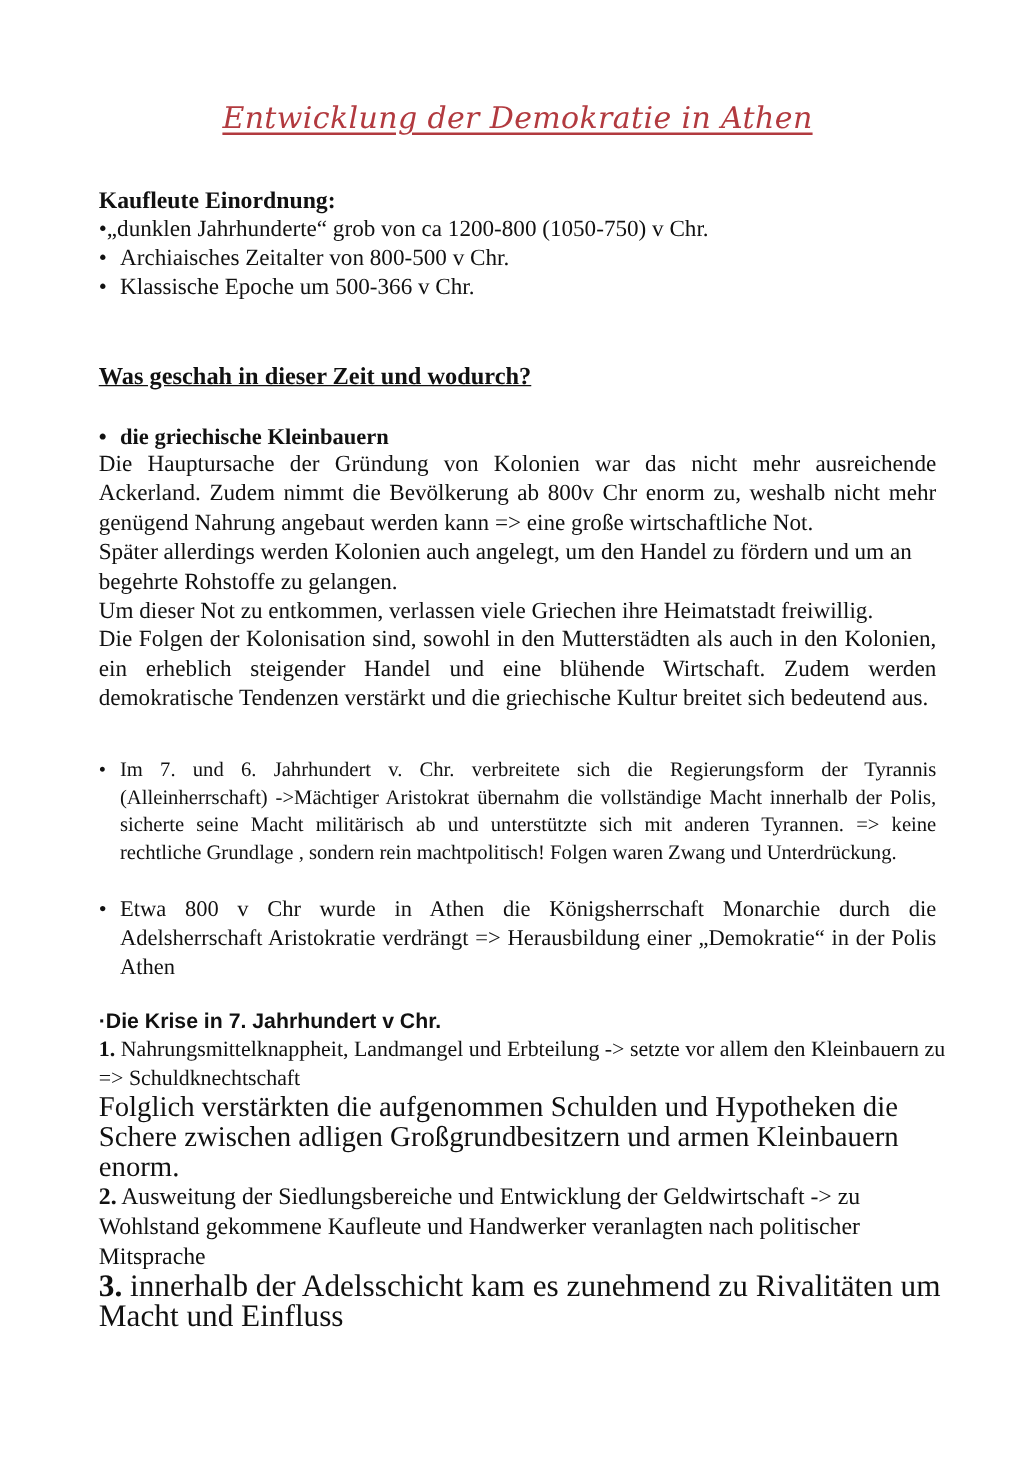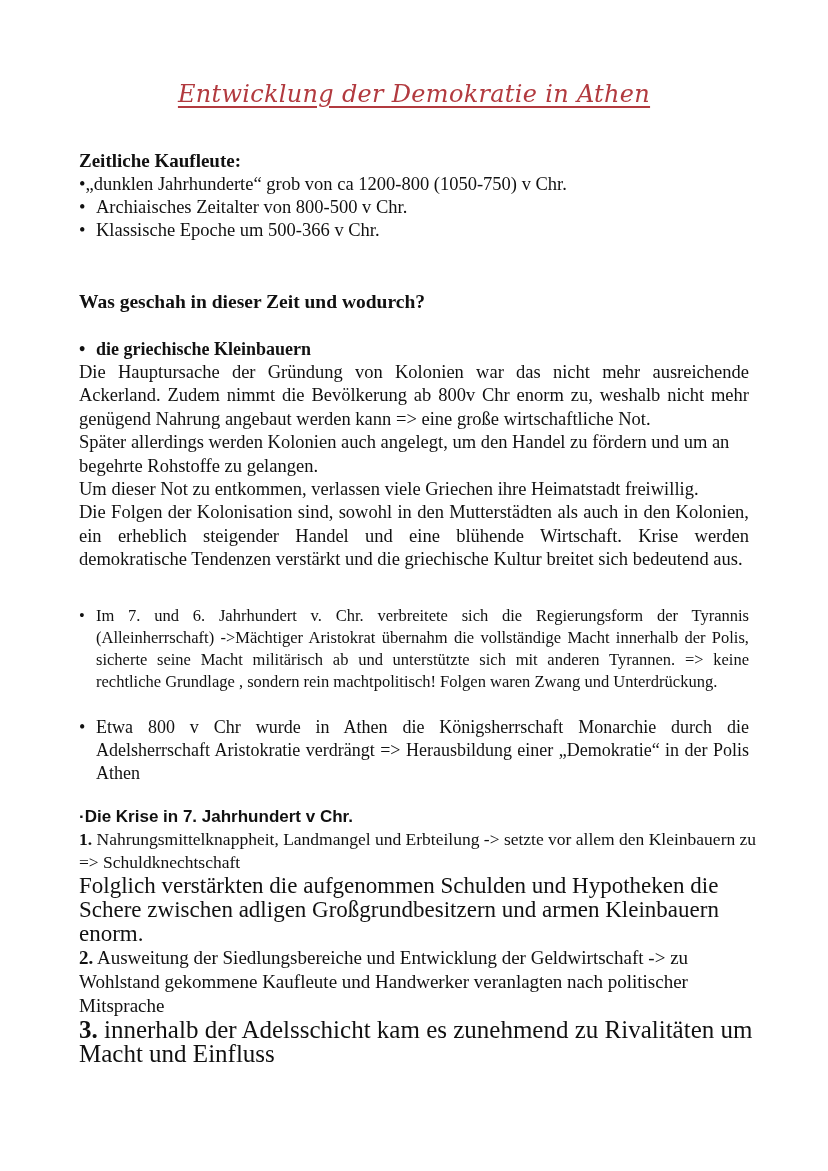--- a/index.html
+++ b/index.html
@@ -24,45 +24,45 @@
   b.num { font-weight: bold; }
 </style>
 </head>
 <body>
 
 <div class="page">
 
   <div class="title">Entwicklung der Demokratie in Athen</div>
 
   <div class="blk" style="top:149px;">
-    <div class="h">Zeitliche Kaufleute:</div>
+    <div class="h">Kaufleute Einordnung:</div>
     <div class="line" style="margin-top:1px;">•„dunklen Jahrhunderte“ grob von ca  1200-800 (1050-750) v Chr.</div>
     <div class="line bul">
       <span class="dot">•</span>
       <span class="txt">Archiaisches Zeitalter von 800-500 v Chr.</span>
     </div>
     <div class="line bul">
       <span class="dot">•</span>
       <span class="txt">Klassische Epoche um 500-366 v Chr.</span>
     </div>
   </div>
 
   <div class="blk" style="top:290px;">
-    <div class="h" style="font-size:19.5px;">Was geschah in dieser Zeit und wodurch?</div>
+    <div class="h" style="font-size:19.5px;text-decoration:underline;">Was geschah in dieser Zeit und wodurch?</div>
   </div>
 
   <div class="blk" style="top:338px;">
     <div class="h bul" style="font-size:18px;">
       <span class="dot">•</span>
       <span class="txt">die griechische Kleinbauern</span>
     </div>
     <div class="just">Die Hauptursache der Gründung von Kolonien war das nicht mehr ausreichende Ackerland. Zudem nimmt  die Bevölkerung ab 800v Chr enorm zu, weshalb nicht mehr genügend Nahrung angebaut werden kann =&gt; eine große wirtschaftliche Not.</div>
     <div class="just" style="text-align:left;">Später allerdings werden Kolonien auch angelegt, um den Handel zu fördern und um an begehrte Rohstoffe zu gelangen.</div>
     <div class="just" style="text-align:left;">Um dieser Not zu entkommen, verlassen viele Griechen ihre Heimatstadt freiwillig.</div>
-    <div class="just">Die Folgen der Kolonisation sind, sowohl in den Mutterstädten als auch in den Kolonien, ein erheblich steigender Handel und eine blühende Wirtschaft. Krise werden demokratische Tendenzen verstärkt und die griechische Kultur breitet sich bedeutend aus.</div>
+    <div class="just">Die Folgen der Kolonisation sind, sowohl in den Mutterstädten als auch in den Kolonien, ein erheblich steigender Handel und eine blühende Wirtschaft. Zudem werden demokratische Tendenzen verstärkt und die griechische Kultur breitet sich bedeutend aus.</div>
   </div>
 
   <div class="blk" style="top:605px;">
     <div class="small bul">
       <span class="dot">•</span>
       <span class="txt">Im 7. und 6. Jahrhundert v. Chr. verbreitete sich die Regierungsform der Tyrannis (Alleinherrschaft) -&gt;Mächtiger Aristokrat übernahm die vollständige Macht innerhalb der Polis, sicherte seine Macht militärisch ab und unterstützte sich mit anderen Tyrannen. =&gt; keine rechtliche Grundlage , sondern rein machtpolitisch! Folgen waren Zwang und Unterdrückung.</span>
     </div>
   </div>
 
   <div class="blk" style="top:716px;">

